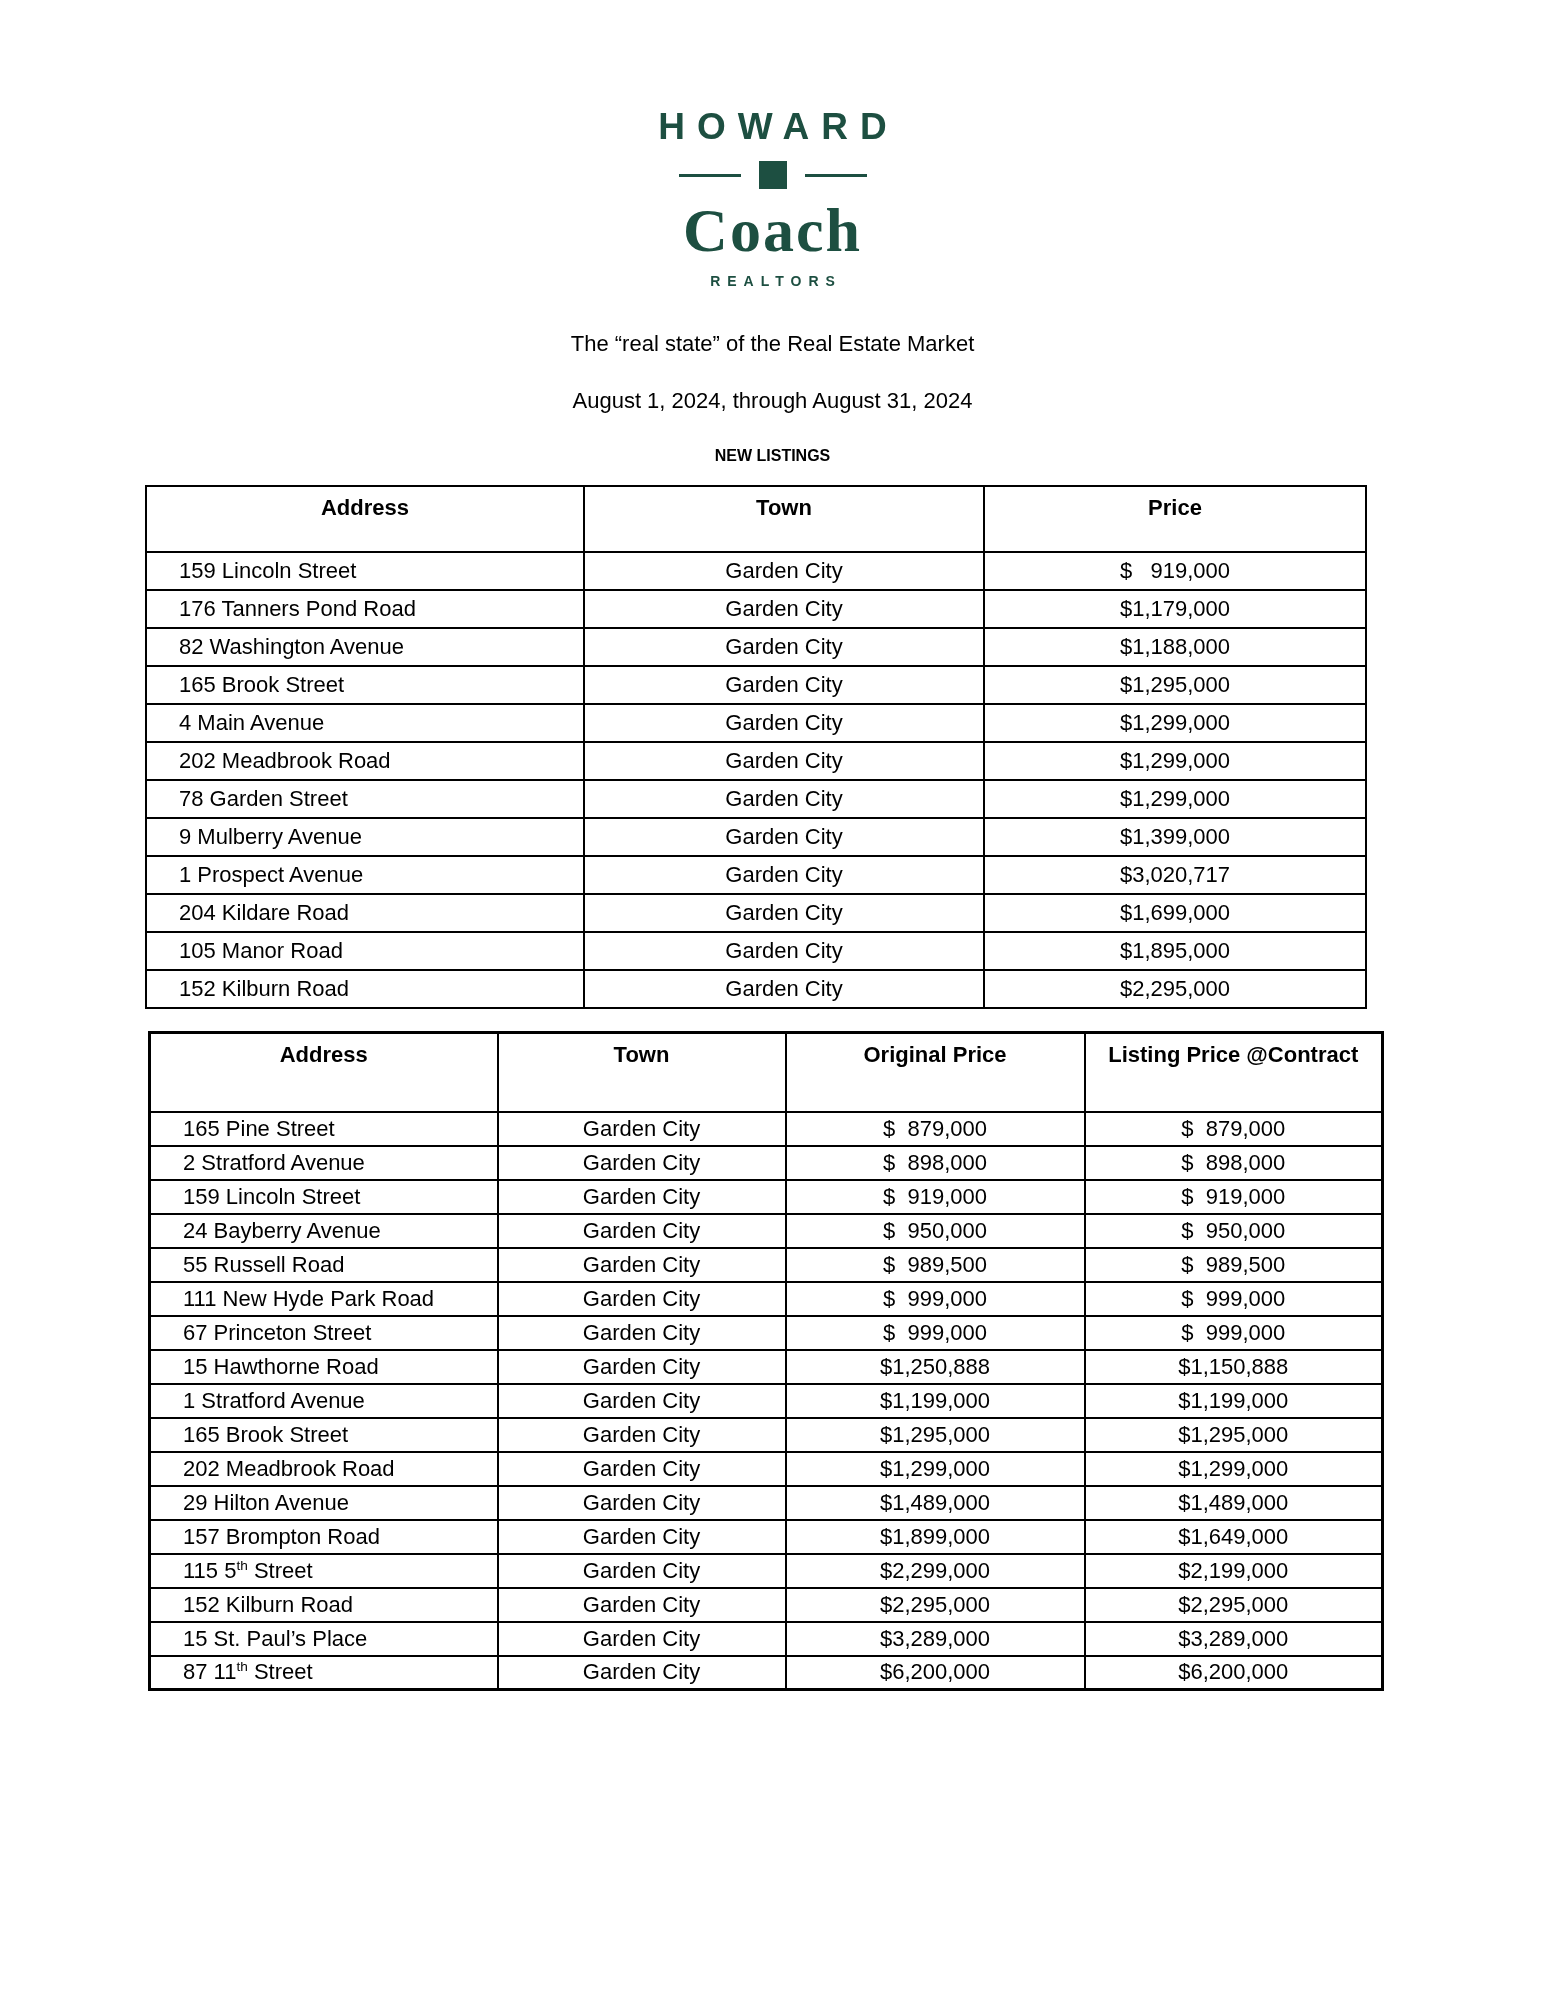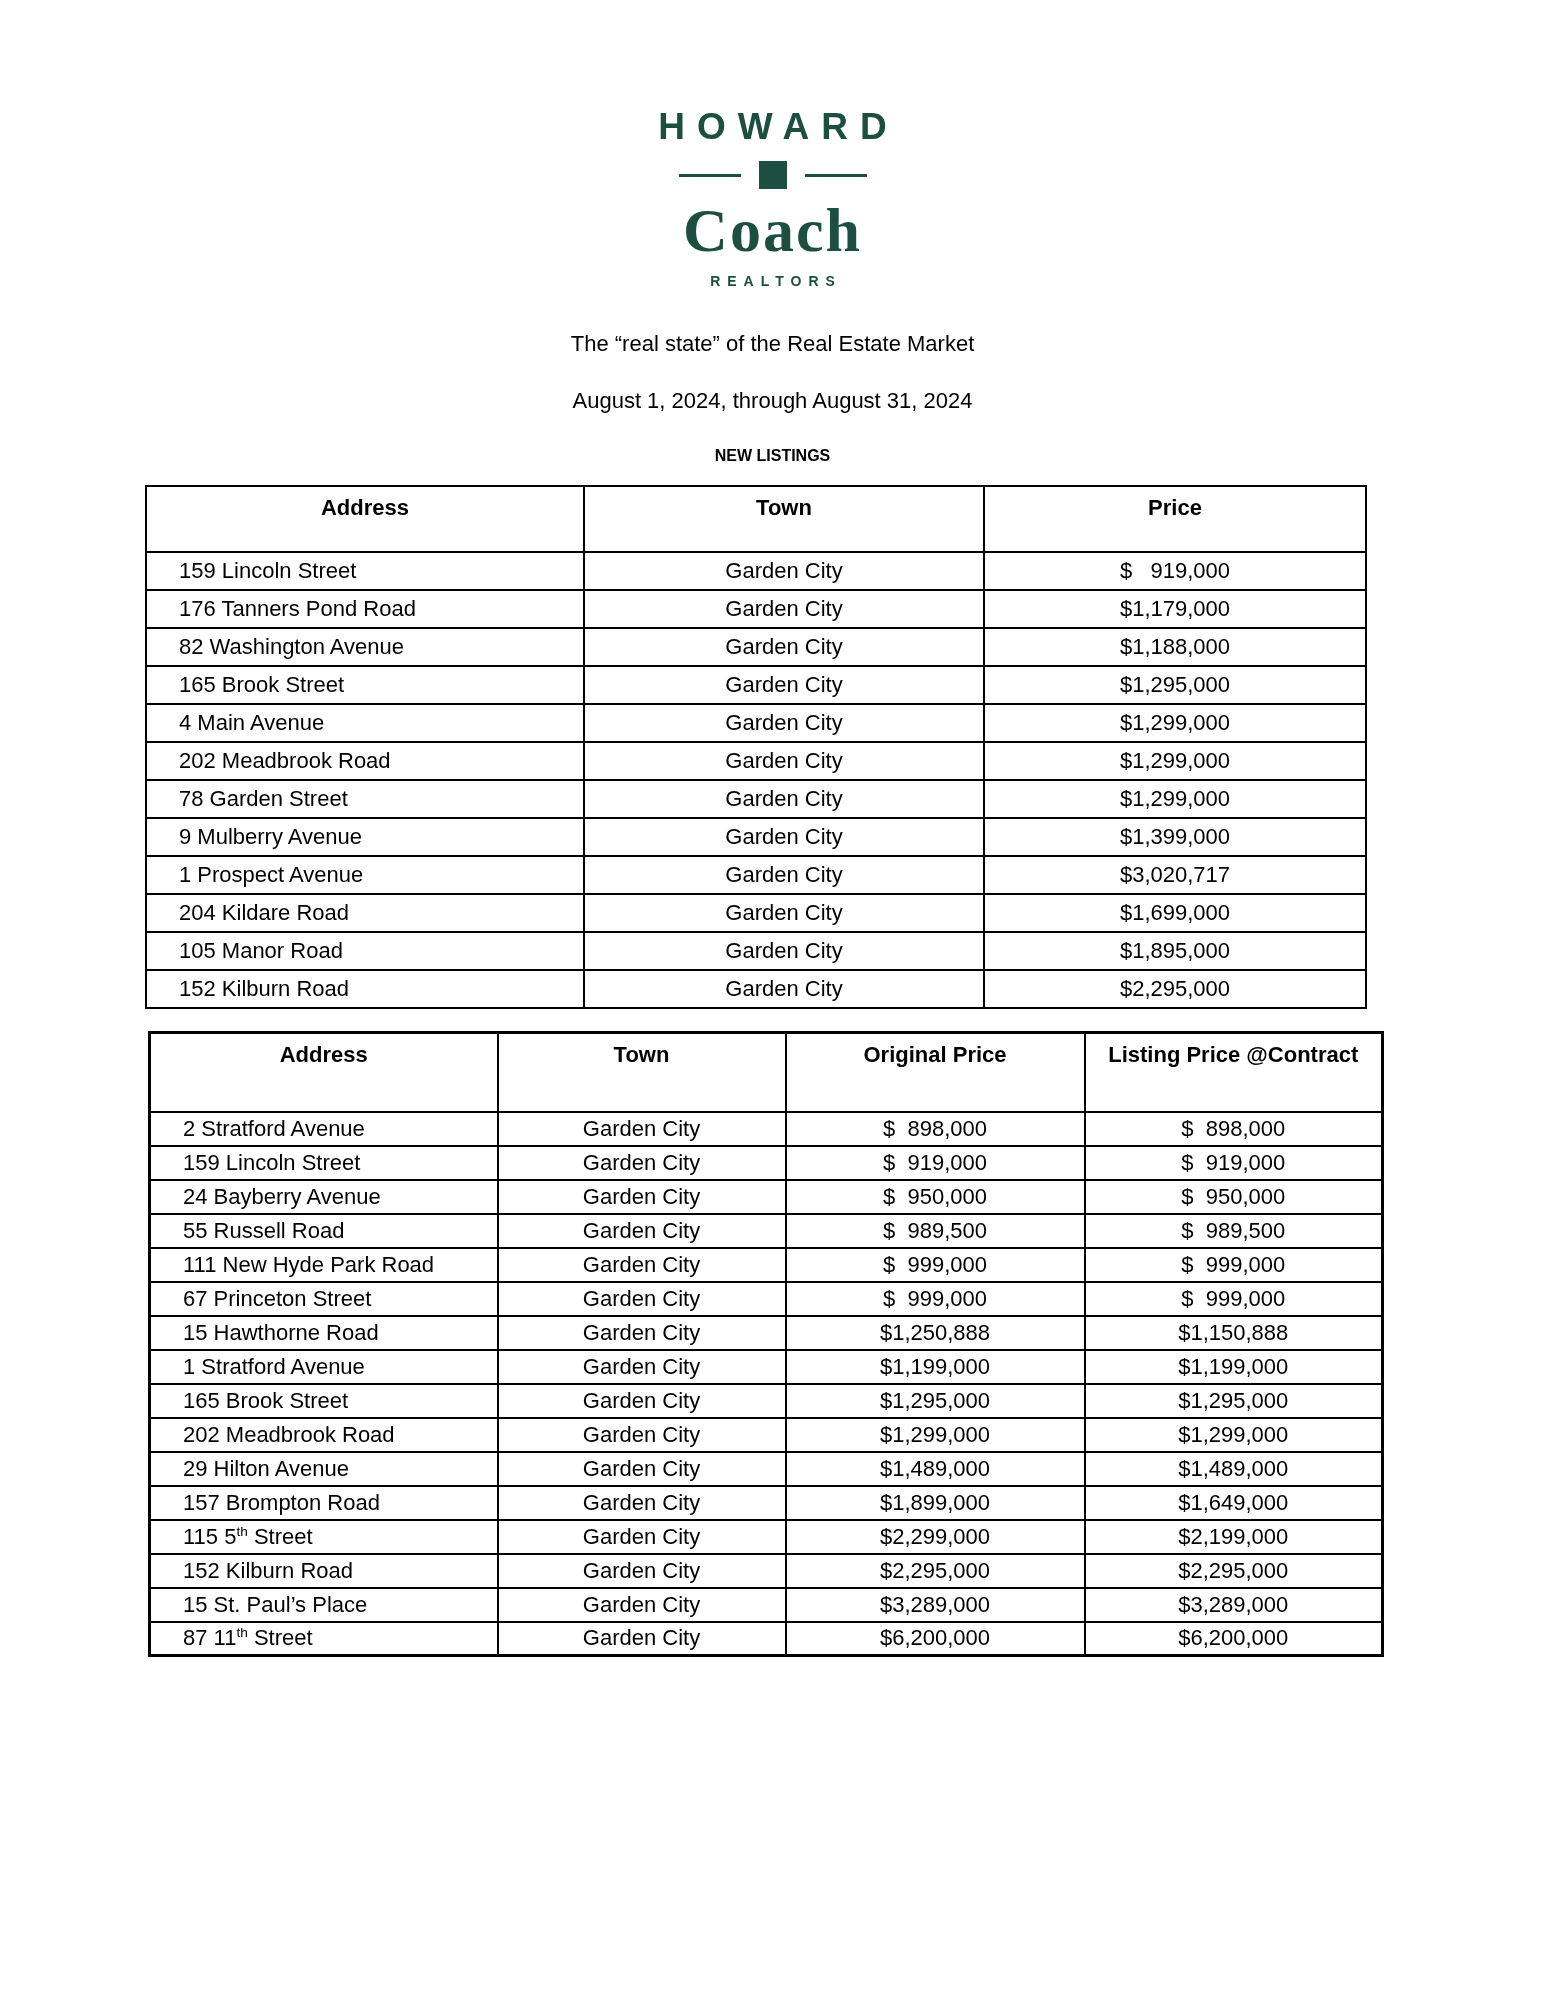--- a/index.html
+++ b/index.html
@@ -6,21 +6,21 @@
   .page {
     position:relative;
     width:1545px; height:2000px;
     margin:0 auto;
     background:#ffffff;
     font-family:"Liberation Sans", sans-serif;
     color:#000;
     overflow:hidden;
   }
   
-  .logo { padding-top:76px; text-align:center; color:var(--brand-green,#1d4f41);margin-top:32px; }
+  .logo { padding-top:108px; text-align:center; color:var(--brand-green,#1d4f41); }
   .logo-word { font-size:37px; line-height:1; font-weight:700; letter-spacing:12px; text-indent:12px; }
   .logo-word.second { margin-top:15px; }
   .logo-divider { display:flex; align-items:center; justify-content:center; gap:18px; margin-top:16px; }
   .logo-divider .rule { width:62px; height:3px; background:var(--brand-green,#1d4f41); }
   .logo-divider .square { width:28px; height:28px; background:var(--brand-green,#1d4f41); }
   .logo-coach { font-family:"Liberation Serif", serif; font-size:62px; line-height:1; font-weight:700; letter-spacing:2px; margin-top:10px; }
   .logo-realtors { font-size:14px; font-weight:700; letter-spacing:7px; text-indent:7px; margin-top:12px; }
   
   .tagline   { margin:42px 0 8px; text-align:center; font-size:22px; }
   .daterange { margin:31px 0 0; text-align:center; font-size:22px; }
@@ -148,20 +148,26 @@
     <thead>
         <tr>
           <th>Address</th>
           <th>Town</th>
           <th>Original Price</th>
           <th>Listing Price @Contract</th>
         </tr>
       </thead>
     <tbody>
         <tr>
+          <td>165 Pine Street</td>
+          <td>Garden City</td>
+          <td>$  879,000</td>
+          <td>$  879,000</td>
+        </tr>
+        <tr>
           <td>2 Stratford Avenue</td>
           <td>Garden City</td>
           <td>$  898,000</td>
           <td>$  898,000</td>
         </tr>
         <tr>
           <td>159 Lincoln Street</td>
           <td>Garden City</td>
           <td>$  919,000</td>
           <td>$  919,000</td>

